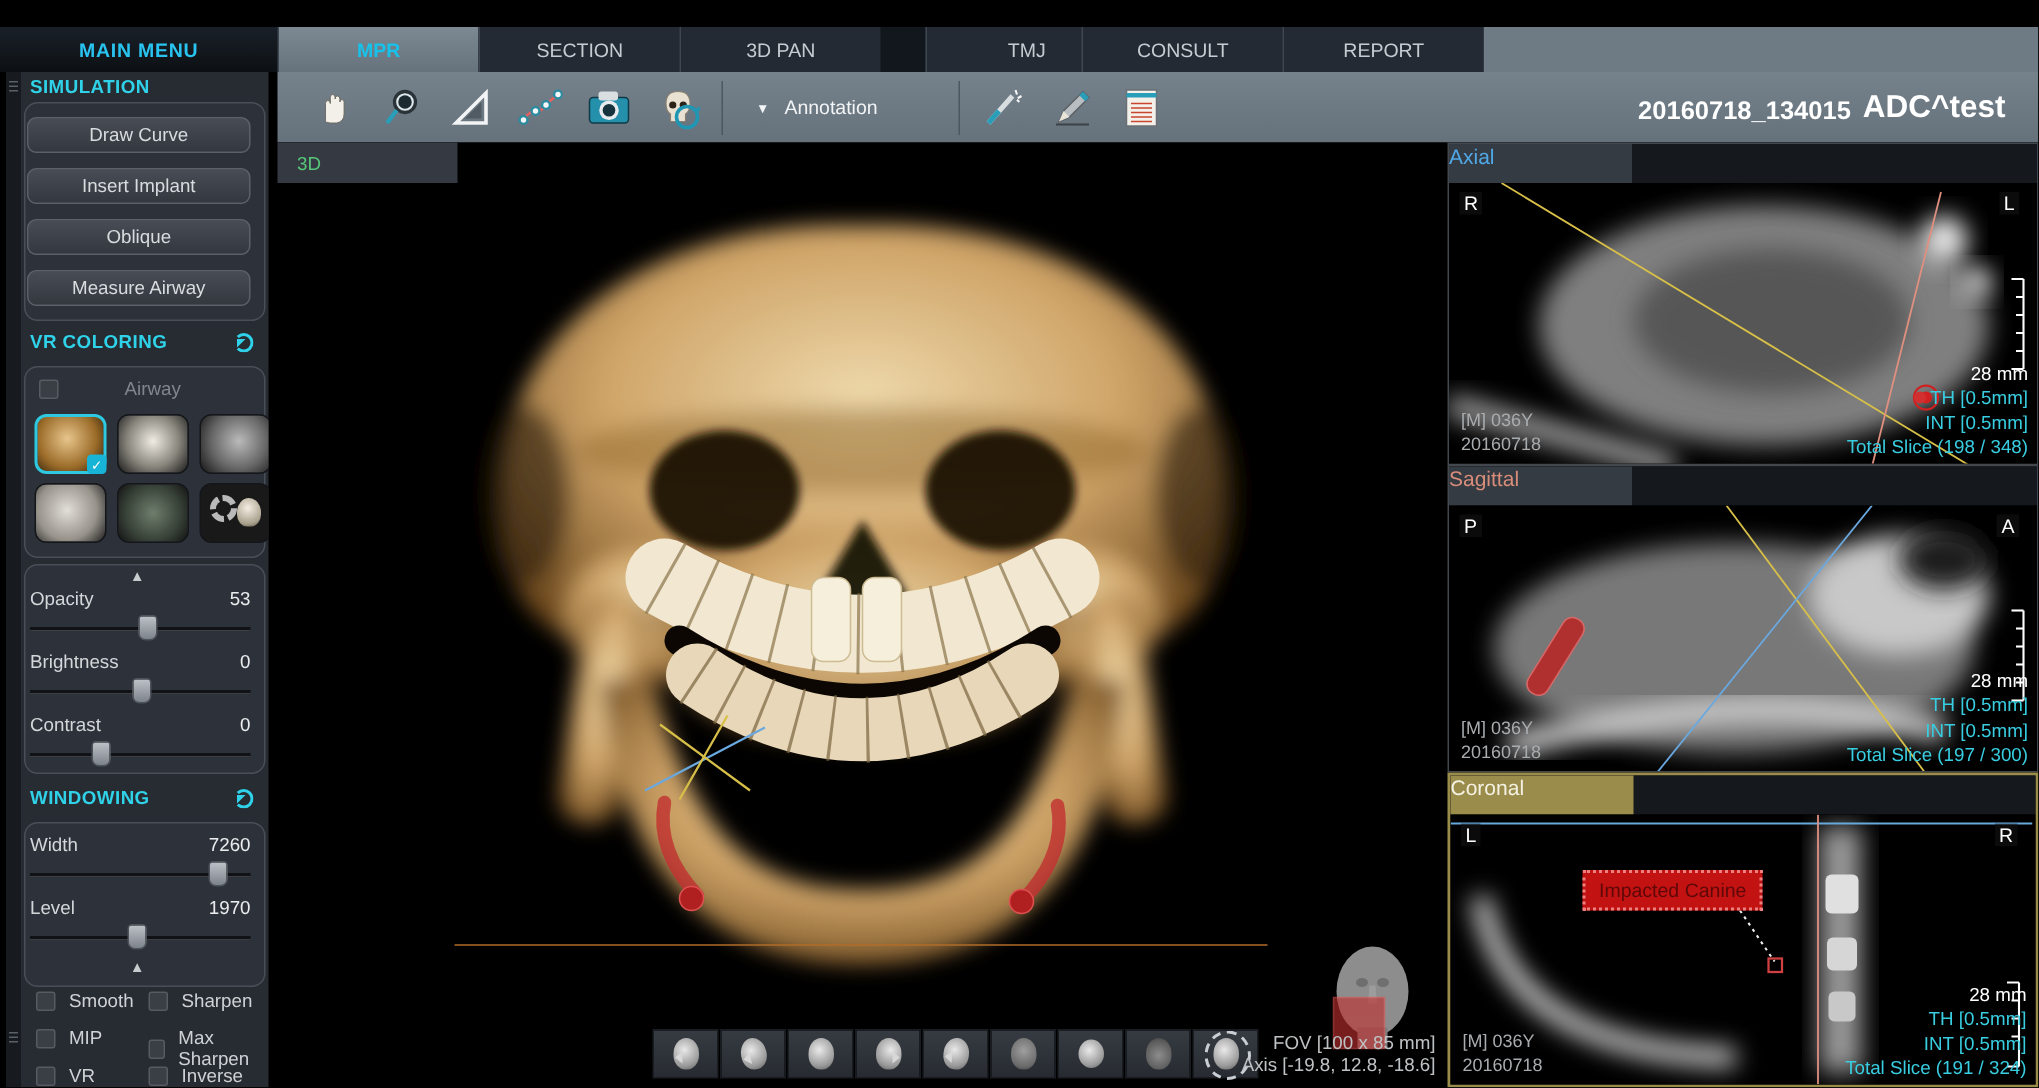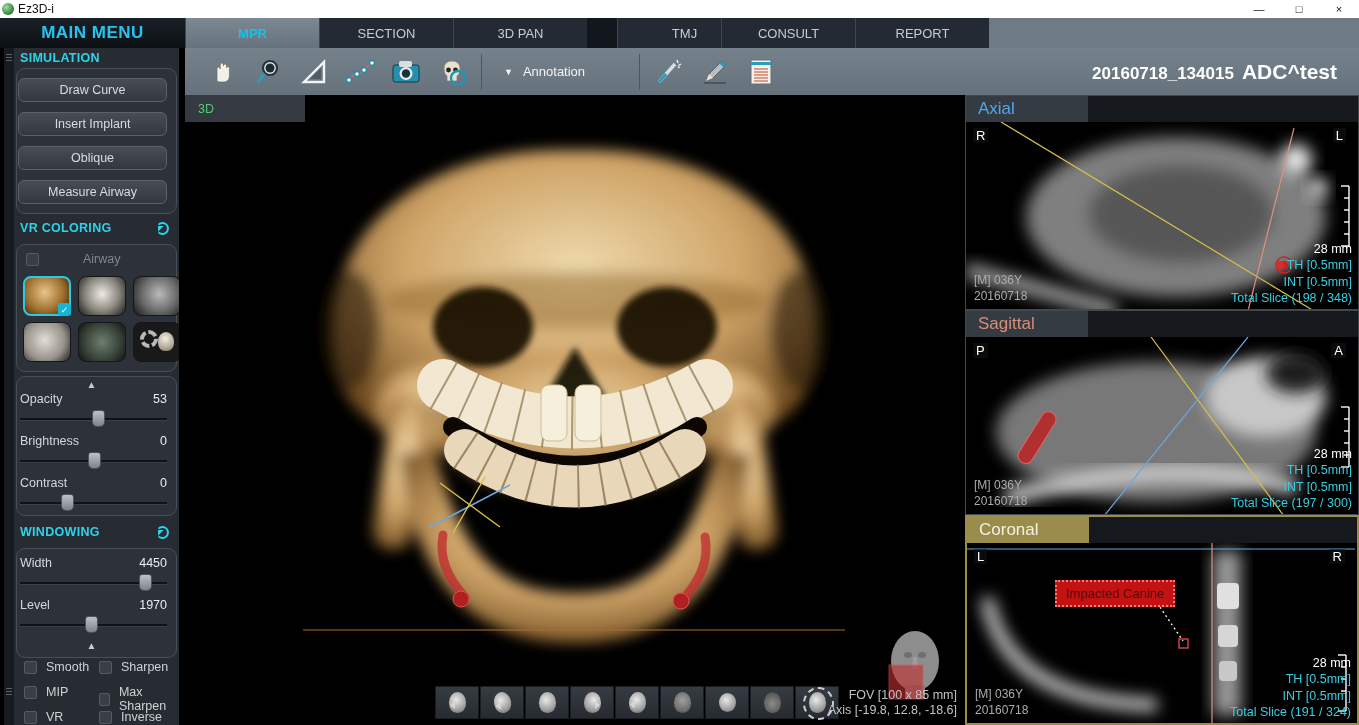--- a/index.html
+++ b/index.html
@@ -14,21 +14,21 @@
   .app-title { font-size:12px; color:#111; }
   .win-controls { margin-left:auto; display:flex; }
   .win-btn { width:40px; height:18px; display:flex; align-items:center; justify-content:center;
     font-size:11px; color:#111; cursor:default; }
 
   
   .tabrow { position:absolute; left:0; top:18px; width:1359px; height:30px; background:#12161d; }
   .tab-fill { position:absolute; left:989px; top:0; width:370px; height:30px; background:#6e7a84; }
   .main-menu { position:absolute; left:0; top:0; width:185px; height:30px;
     background:linear-gradient(#1a2028,#0c1014); display:flex; align-items:center; justify-content:center; }
-  .main-menu span { color:#29c3ef; font-weight:bold; font-size:17px; letter-spacing:.5px; }
+  .main-menu span { color:#29c3ef; font-weight:bold; font-size:13px; letter-spacing:.5px; }
   .tab { position:absolute; top:0; height:30px; width:134px; background:#242a33;
     border-left:1px solid #3e4750; display:flex; align-items:center; justify-content:center;
     color:#c6ccd2; font-size:13px; }
   .tab.active { background:linear-gradient(#7d8992,#66727c); color:#17c2ea; font-weight:bold; }
 
   
   .toolbar { position:absolute; left:185px; top:48px; width:1174px; height:47px;
     background:linear-gradient(#75818b,#65717b); display:flex; align-items:center; }
   .tool { width:46px; height:40px; display:flex; align-items:center; justify-content:center; }
   .tool svg { display:block; }
@@ -102,47 +102,38 @@
   .head.rot:before { content:""; position:absolute; left:-6px; top:-5px; width:27px; height:29px;
     border:2px dashed #c9ced4; border-radius:50%; }
   .fov-text { position:absolute; right:8px; bottom:6px; text-align:right; color:#bfc2c4; font-size:12.5px; line-height:1.25; }
   .head-indicator { position:absolute; left:692px; top:532px; }
 
   
   .rcol { position:absolute; left:965px; top:95px; width:394px; height:630px; }
   .rview { position:absolute; left:0; width:394px; background:#000; border:1px solid #43484e; }
   .rview-head { position:absolute; left:0; top:0; right:0; height:26px; background:#15181c; }
   .rview-tab { position:absolute; left:0; top:0; width:122px; height:26px; background:#353b42;
-    display:flex; align-items:center; padding-left:12px; font-size:17px; }
+    display:flex; align-items:flex-start; padding-left:0; font-size:14px; }
   .img-area { position:absolute; left:0; top:26px; right:0; bottom:0; background:#000; overflow:hidden; }
   .marker { position:absolute; top:6px; color:#fff; font-size:13px; background:rgba(20,20,20,.55); padding:0 3px; }
   .pinfo { position:absolute; left:8px; bottom:5px; color:#a9acaf; font-size:12px; line-height:1.35; }
   .sliceinfo { position:absolute; right:6px; bottom:3px; text-align:right; font-size:12.5px; line-height:1.3; }
   .sliceinfo .white { color:#fff; }
   .sliceinfo .cyan { color:#38cde0; }
   .red-dot-inline { display:inline-block; width:8px; height:8px; border:2px solid #d23030; background:#d23030; border-radius:50%; margin-right:3px; }
   .coronal { border:2px solid #9a8c4b; }
   .coronal .rview-tab { background:#9a8c4b; color:#f4f1e3; }
   .annotation-box { position:absolute; left:88px; top:37px; padding:4px 9px; background:#c31212;
     border:2px dotted #ef8080; color:#5e0808; font-size:13px; }
 </style>
 </head>
 <body>
 
 <div id="app">
 
-  <div class="titlebar">
-    <span class="app-icon"></span>
-    <span class="app-title">Ez3D-i</span>
-    <span class="win-controls">
-      <span class="win-btn">—</span>
-      <span class="win-btn">□</span>
-      <span class="win-btn">×</span>
-    </span>
-  </div>
 
   <div class="tabrow">
     <div class="tab-fill"></div>
     <div class="main-menu">
       <span>MAIN MENU</span>
     </div>
     <div class="tab active" style="left:185px">
         <span>MPR</span>
       </div>
     <div class="tab" style="left:319px">
@@ -309,21 +300,21 @@
     </div>
     <div class="sl-track" style="top:446px">
       <span class="sl-thumb" style="left: 32%;"></span>
     </div>
 
     <div class="side-head" style="top:476px">WINDOWING</div>
     <div class="refresh-ico" style="top:478px"></div>
     <div class="groupbox" style="top:500px; height:110px"></div>
     <div class="sl-row" style="top:508px">
       <span class="sl-lbl">Width</span>
-      <span class="sl-val">4450</span>
+      <span class="sl-val">7260</span>
     </div>
     <div class="sl-track" style="top:526px">
       <span class="sl-thumb" style="left: 85%;"></span>
     </div>
     <div class="sl-row" style="top:550px">
       <span class="sl-lbl">Level</span>
       <span class="sl-val">1970</span>
     </div>
     <div class="sl-track" style="top:568px">
       <span class="sl-thumb" style="left: 48%;"></span>

